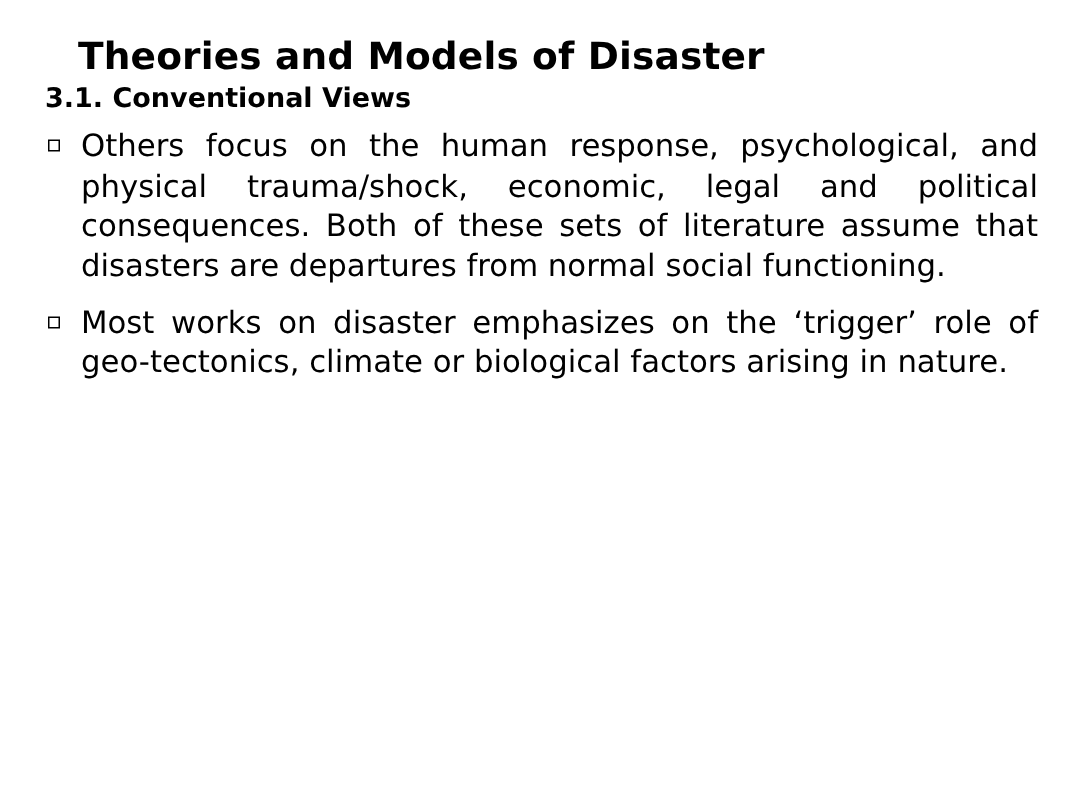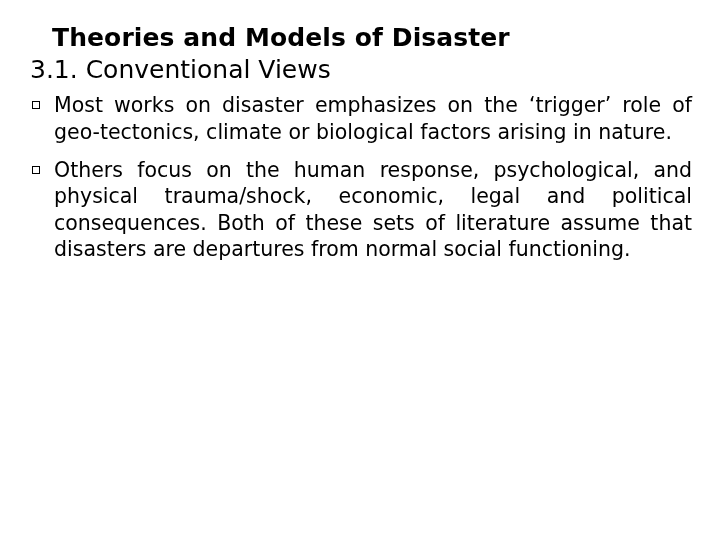--- a/index.html
+++ b/index.html
@@ -22,22 +22,22 @@
     padding: 18px 22px 0 22px;
   }
   .slide-title {
     font-size: 25px;
     font-weight: bold;
     line-height: 1.1;
     margin: 6px 0 4px 30px;
     letter-spacing: 0.1px;
   }
   .section-heading {
-    font-size: 25px;
-    font-weight: normal;
+    font-size: 18px;
+    font-weight: bold;
     margin: 0 0 8px 8px;
     line-height: 1.15;
   }
   .bullet-list {
     margin: 0;
     padding: 0;
     list-style: none;
   }
   .bullet-item {
     position: relative;
@@ -64,17 +64,17 @@
 </head>
 <body>
 
 <div class="slide">
 
   <h1 class="slide-title">Theories and Models of Disaster</h1>
 
   <h2 class="section-heading">3.1. Conventional Views</h2>
 
   <ul class="bullet-list">
+    <li class="bullet-item">Others focus on the human response, psychological, and physical trauma/shock, economic, legal and political consequences. Both of these sets of literature assume that disasters are departures from normal social functioning.</li>
     <li class="bullet-item">Most works on disaster emphasizes on the ‘trigger’ role of geo-tectonics, climate or biological factors arising in nature.</li>
-    <li class="bullet-item">Others focus on the human response, psychological, and physical trauma/shock, economic, legal and political consequences. Both of these sets of literature assume that disasters are departures from normal social functioning.</li>
   </ul>
 
 </div>
 
 </body></html>

